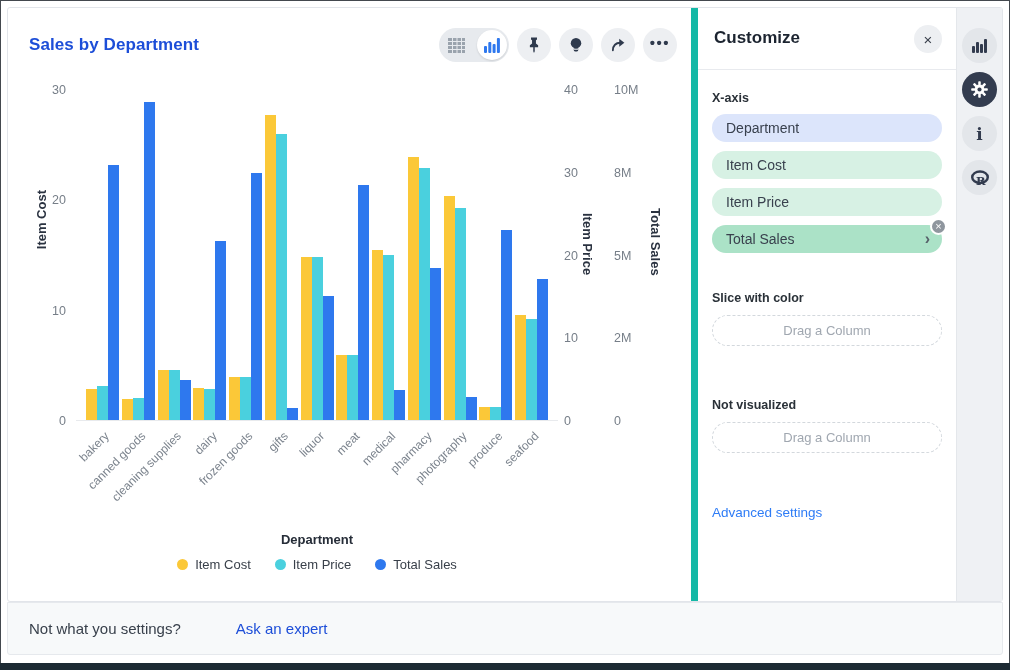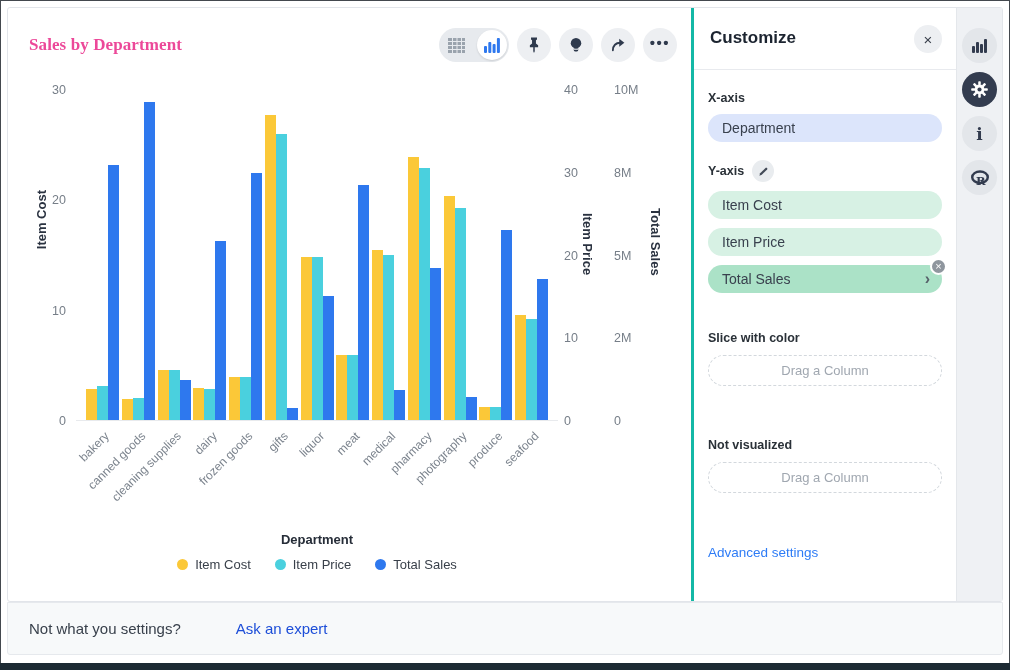--- a/index.html
+++ b/index.html
@@ -4,21 +4,21 @@
 <style>
   * { margin:0; padding:0; box-sizing:border-box; }
   html,body { width:1010px; height:670px; background:#fff; font-family:"Liberation Sans", sans-serif; overflow:hidden; }
   .frame { position:absolute; inset:0; border:1px solid #43484e; pointer-events:none; z-index:50; }
   .bottom-strip { position:absolute; left:0; right:0; bottom:0; height:7px; background:#1d2a33; z-index:51; }
 
   .card { position:absolute; left:7px; top:7px; width:996px; height:595px; background:#fff; border:1px solid #e2e5ea; border-radius:3px; }
 
   
   .chart-section { position:absolute; left:0; top:0; width:683px; height:593px; }
-  .chart-title { position:absolute; left:21px; top:27px; font-size:17px; font-weight:700; color:#ec4899; letter-spacing:.1px;font-family:Liberation Serif, serif; }
+  .chart-title { position:absolute; left:21px; top:27px; font-size:17px; font-weight:700; color:#1d4ed8; letter-spacing:.1px; }
 
   .toolbar { position:absolute; top:20px; right:14px; display:flex; align-items:center; gap:8px; }
   .tb-circle { width:34px; height:34px; border-radius:50%; background:#edeff2; display:flex; align-items:center; justify-content:center; cursor:pointer; }
   .segmented { width:70px; height:34px; border-radius:17px; background:#e7eaee; display:flex; align-items:center; justify-content:space-between; padding:2px; cursor:pointer; }
   .seg-slot { width:30px; height:30px; border-radius:50%; display:flex; align-items:center; justify-content:center; }
   .seg-slot.selected { background:#fff; box-shadow:0 1px 2px rgba(0,0,0,.12); }
   .dots { color:#2f3a4d; font-size:15px; letter-spacing:1.5px; font-weight:700; line-height:1; padding-bottom:6px;}
 
   .plot-wrap { position:absolute; left:0; top:0; width:683px; height:593px; }
   .y-title { position:absolute; writing-mode:vertical-rl; font-size:13px; font-weight:700; color:#2a3240; }
@@ -36,21 +36,21 @@
   .group { position:relative; display:flex; align-items:flex-end; width:33px; height:100%; }
   .bar { width:11px; }
   .cat-label { position:absolute; top:calc(100% + 9px); right:50%; transform:rotate(-45deg); transform-origin:100% 0; white-space:nowrap; font-size:12px; color:#7a828c; }
 
   .x-title { position:absolute; left:68px; top:524px; width:482px; text-align:center; font-size:13px; font-weight:700; color:#262d38; }
   .legend { position:absolute; left:68px; top:549px; width:482px; display:flex; justify-content:center; gap:24px; }
   .legend-item { display:flex; align-items:center; gap:7px; font-size:13px; color:#39404a; }
   .legend-dot { width:11px; height:11px; border-radius:50%; }
 
   
-  .panel { position:absolute; left:683px; top:0; width:265px; height:593px; border-left:3px solid #14b8a6; background:#fff; }
+  .panel { position:absolute; left:683px; top:0; width:265px; height:593px; border-left:7px solid #14b8a6; background:#fff; }
   .panel-header { position:relative; height:62px; border-bottom:1px solid #e8eaee; }
   .panel-title { position:absolute; left:16px; top:20px; font-size:17px; font-weight:700; color:#1c2430; }
   .close-btn { position:absolute; right:14px; top:17px; width:28px; height:28px; border-radius:50%; background:#edeff2; display:flex; align-items:center; justify-content:center; color:#3a414c; font-size:15px; line-height:1; cursor:pointer; }
   .panel-body { padding:0 14px; }
   .sec-label { font-size:12.5px; font-weight:700; color:#2a3138; }
   .lbl-x { margin-top:21px; }
   .pill { height:28px; border-radius:14px; display:flex; align-items:center; padding:0 14px; font-size:14px; color:#39414e; margin-top:9px; cursor:grab; position:relative; }
   .pill-x { background:#dce5fb; }
   .pill-green { background:#d7f1e4; }
   .pill-green-dark { background:#abe2c7; }
@@ -262,28 +262,20 @@
       <div class="close-btn">
           <span>×</span>
         </div>
     </div>
     <div class="panel-body">
       <div class="sec-label lbl-x">X-axis</div>
       <div class="pill pill-x">
           <span>Department</span>
         </div>
 
-      <div class="yaxis-row">
-        <span class="sec-label">Y-axis</span>
-        <div class="edit-btn">
-          <svg width="11" height="11" viewBox="0 0 24 24">
-            <path fill="#424a57" d="M3 21l1.7-5.2L16.4 4.1a2 2 0 0 1 2.8 0l.7.7a2 2 0 0 1 0 2.8L8.2 19.3z"></path>
-          </svg>
-        </div>
-      </div>
       <div class="pill pill-green">
           <span>Item Cost</span>
         </div>
       <div class="pill pill-green">
           <span>Item Price</span>
         </div>
       <div class="pill pill-green-dark">
         <span>Total Sales</span>
         <span class="chev">›</span>
         <span class="remove-badge">×</span>

